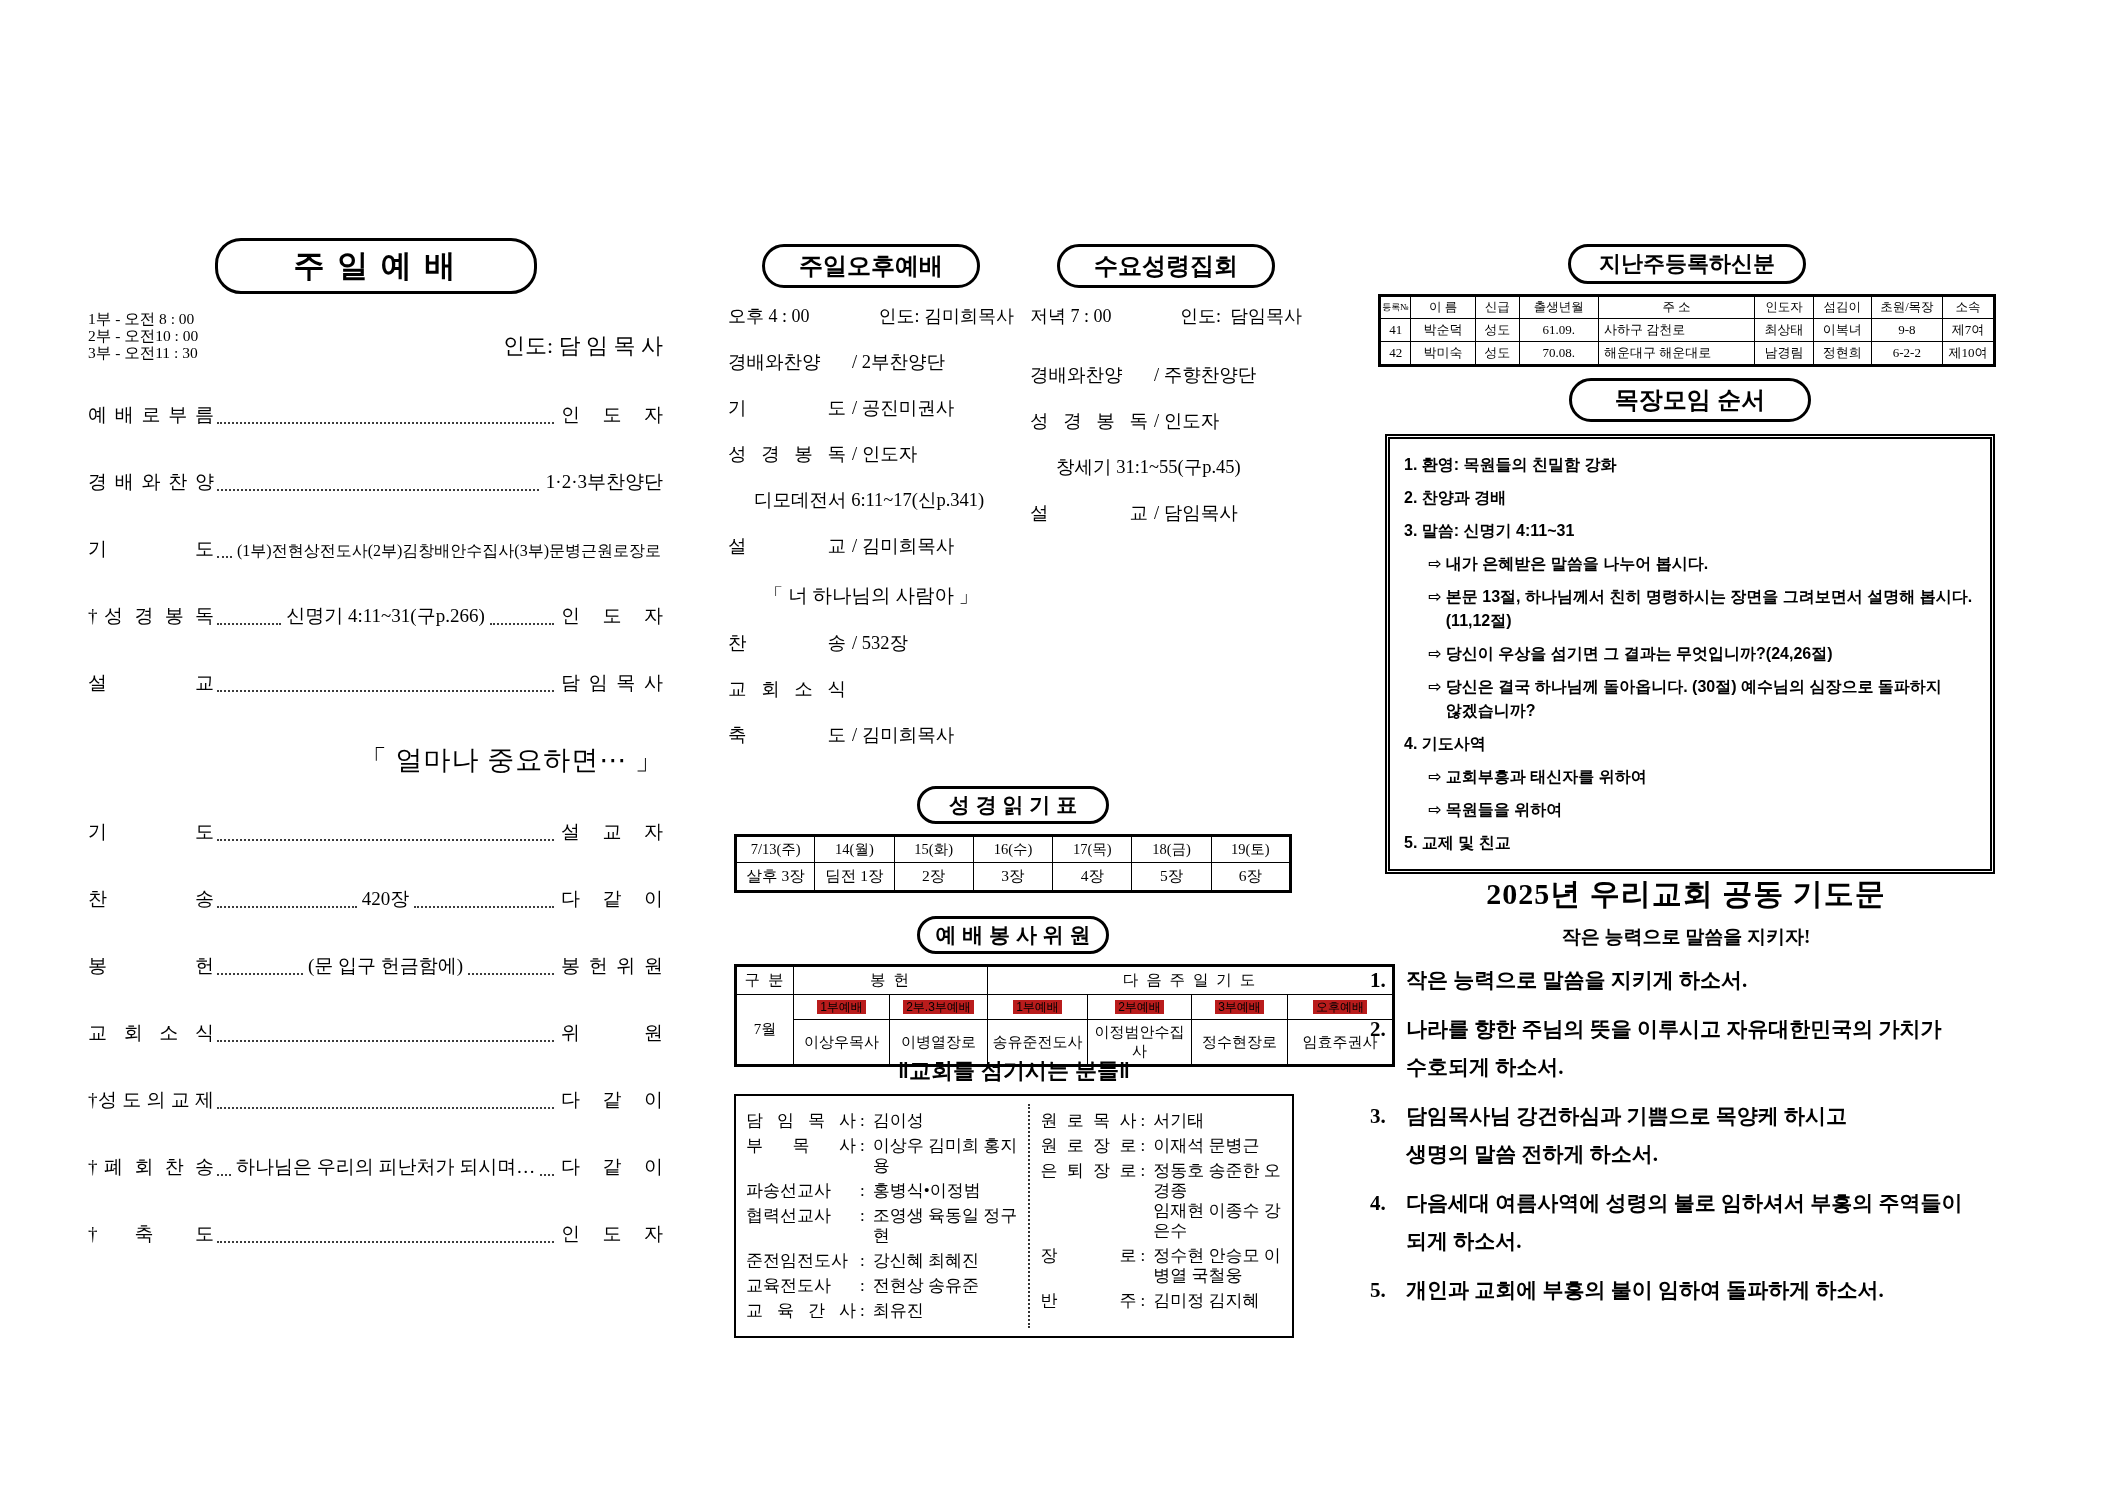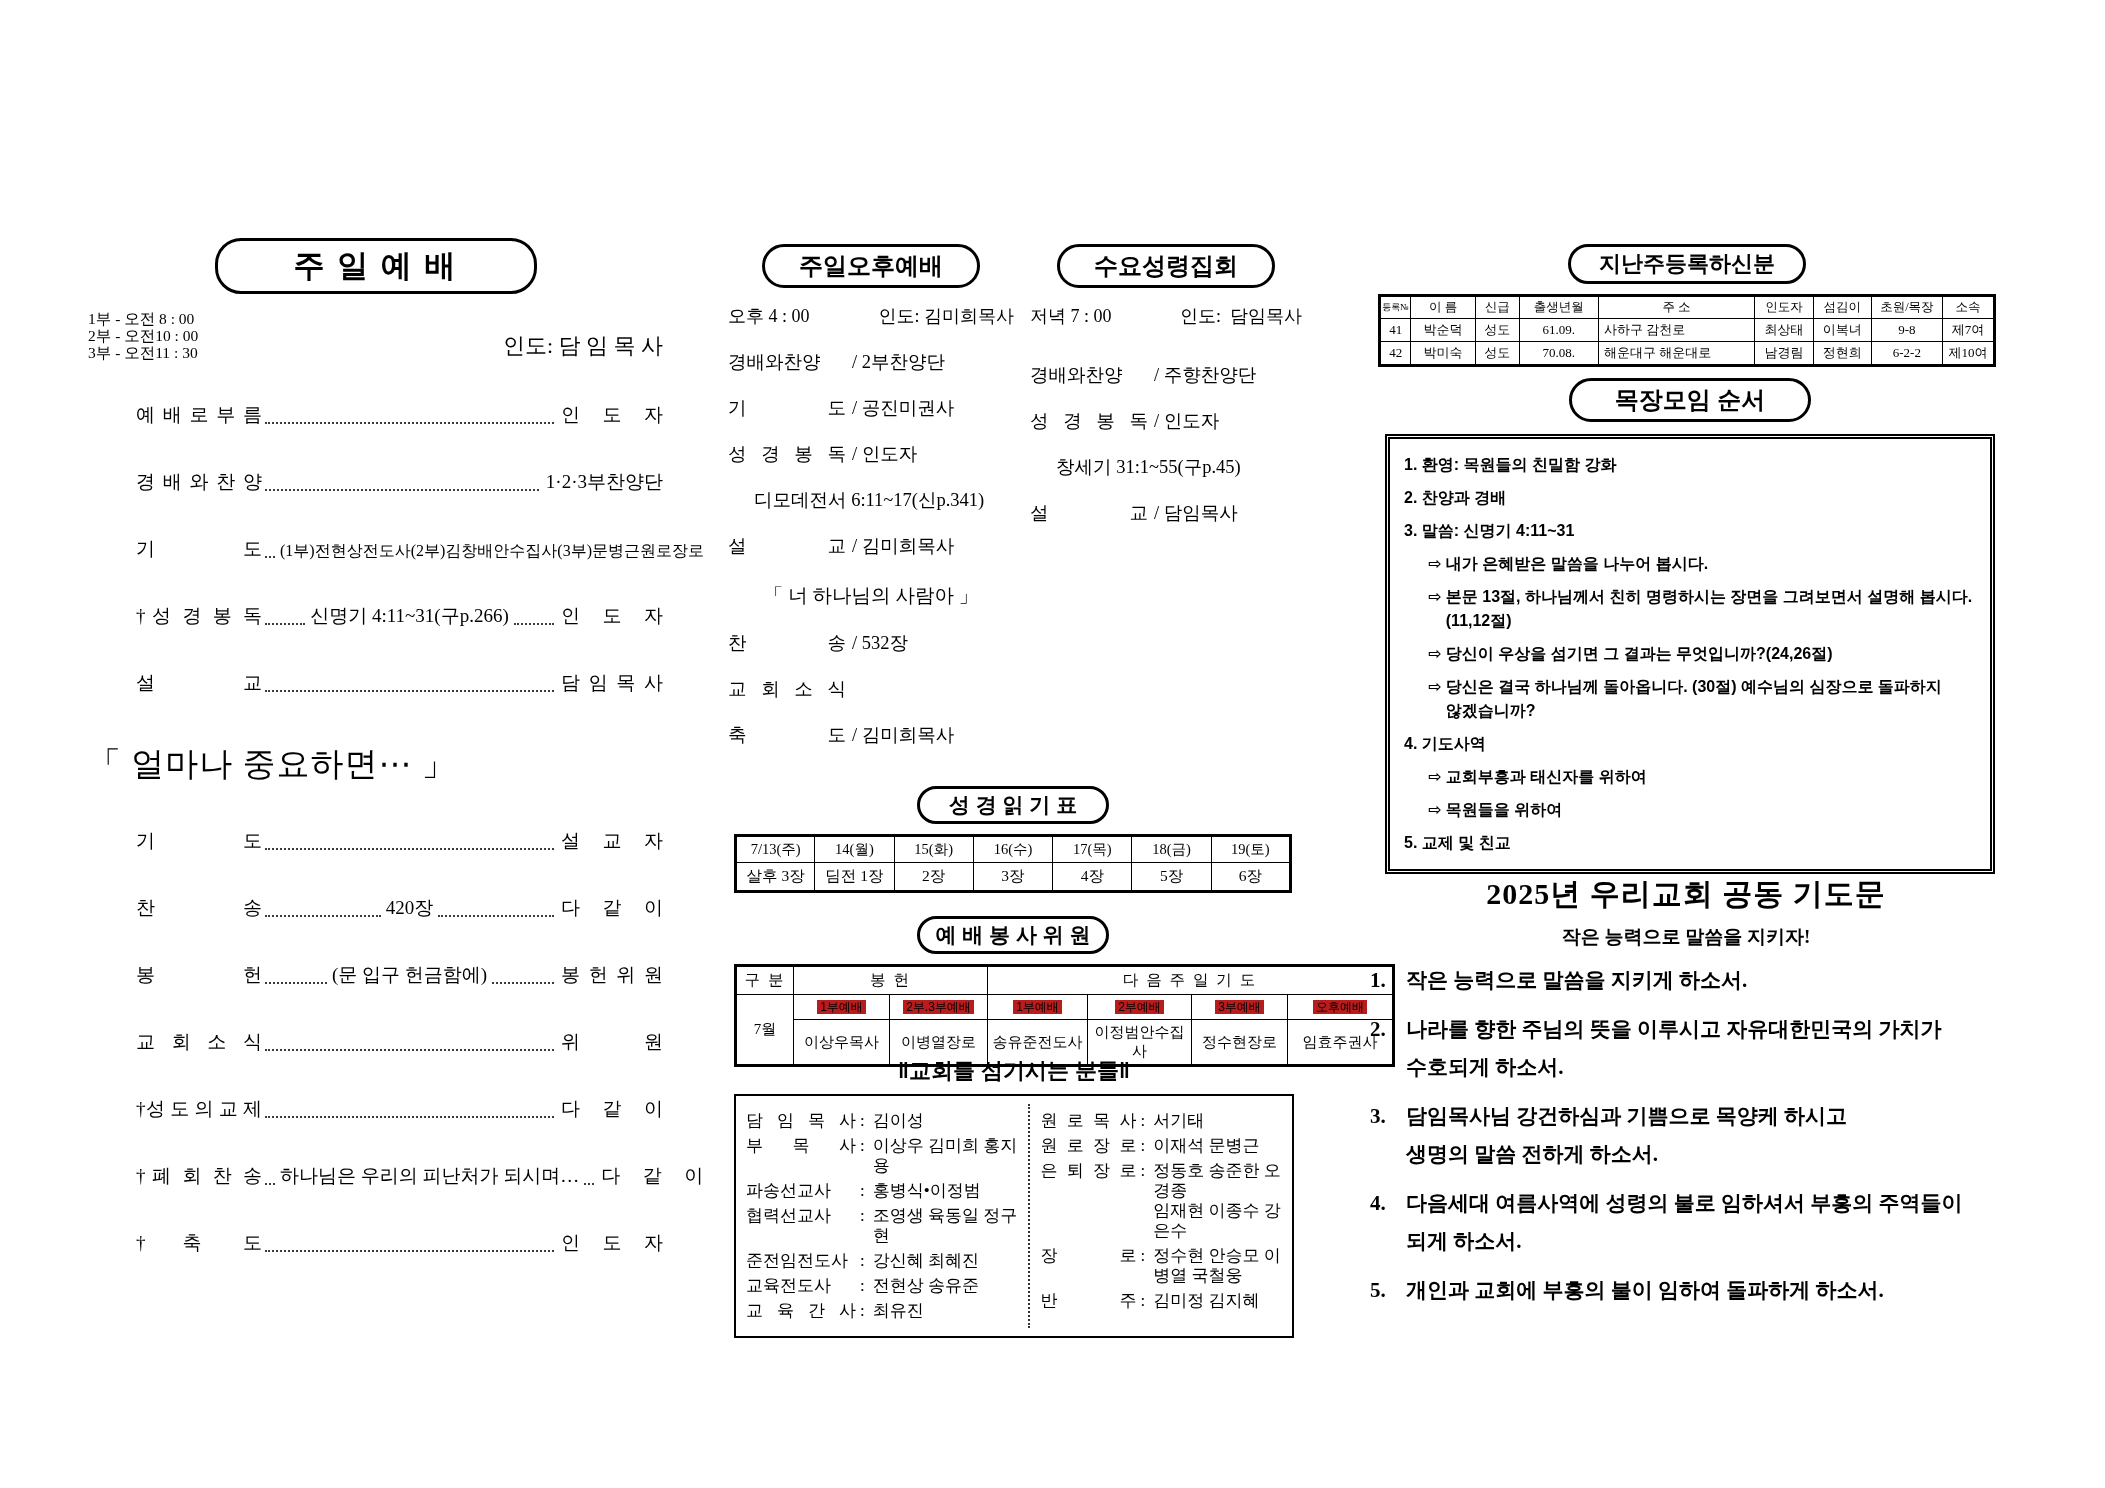--- a/index.html
+++ b/index.html
@@ -19,28 +19,28 @@
   .tbox.small{width:186px;font-size:21px;padding:2px 0;}
   .tbox.reg{width:232px;font-size:22px;padding:2px 0;}
   .tbox.mok{width:236px;font-size:24px;padding:3px 0;}
 
   
   #sunday{left:88px;top:238px;width:575px;}
   .times-row{display:flex;justify-content:space-between;align-items:flex-end;margin-top:16px;}
   .times div{font-size:15.5px;line-height:17px;white-space:pre;}
   .lead-note{font-size:22px;white-space:pre;}
   .wrow{display:flex;align-items:flex-end;font-size:19px;margin-top:41px;}
-  .wlabel{flex:0 0 126px;text-align:justify;text-align-last:justify;white-space:nowrap;margin-left:48px;}
+  .wlabel{flex:0 0 126px;text-align:justify;text-align-last:justify;white-space:nowrap;}
   .lead{flex:1 1 auto;border-bottom:2px dotted #3c3c3c;margin:0 3px 4px;min-width:10px;}
   .lead.short{flex:0 1 60px;}
   .wcenter{white-space:nowrap;padding:0 2px;}
   .wcenter.names{font-size:16px;}
   .wright{flex:0 0 102px;margin-left:4px;text-align:justify;text-align-last:justify;white-space:nowrap;}
   .wright.wide{flex:0 0 auto;text-align:right;text-align-last:right;}
-  .sermon-main{font-size:33px;text-align:left;margin:46px 0 2px;letter-spacing:1px;}
+  .sermon-main{font-size:27px;text-align:right;margin:46px 0 2px;letter-spacing:1px;}
   .footnote{margin-top:52px;font-size:17.5px;white-space:nowrap;}
 
   
   #afternoon{left:728px;top:244px;width:286px;}
   #wednesday{left:1030px;top:244px;width:272px;}
   .mhead{display:flex;justify-content:space-between;margin-top:16px;font-size:18px;white-space:pre;}
   .mrow{display:flex;font-size:18.5px;margin-top:21px;white-space:nowrap;}
   .mlabel{flex:0 0 118px;text-align:justify;text-align-last:justify;}
   .mval{margin-left:6px;}
   .mscript{font-size:18.5px;margin:21px 0 0 26px;white-space:nowrap;}

